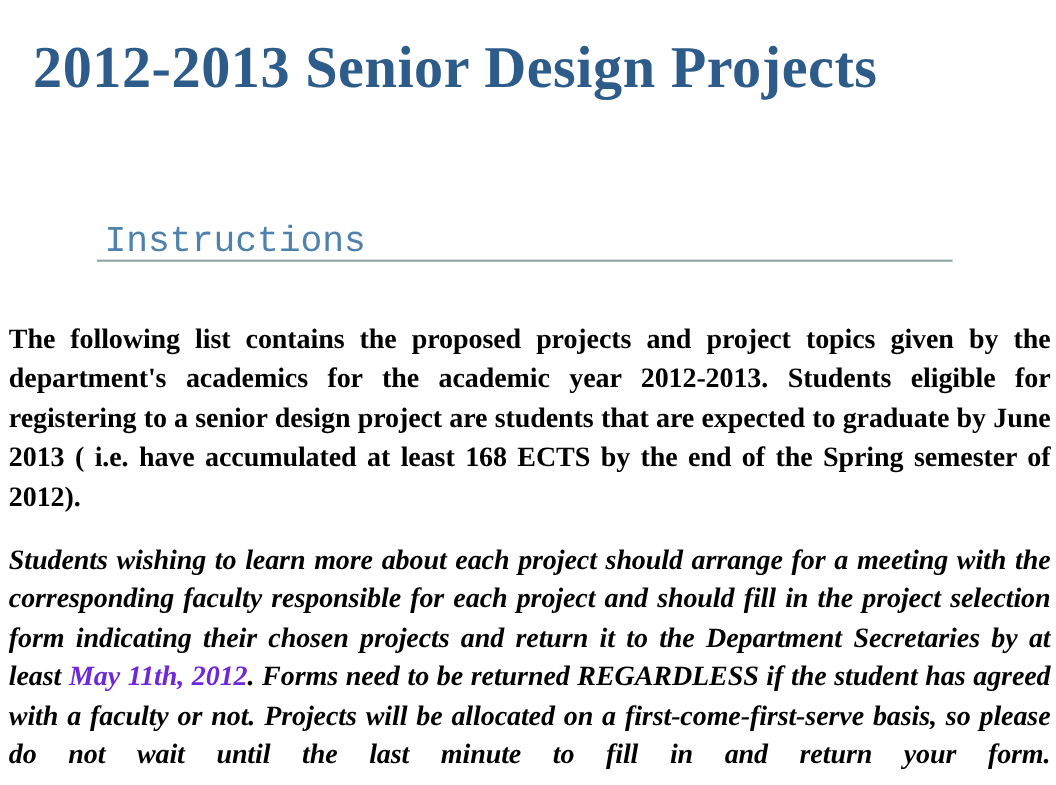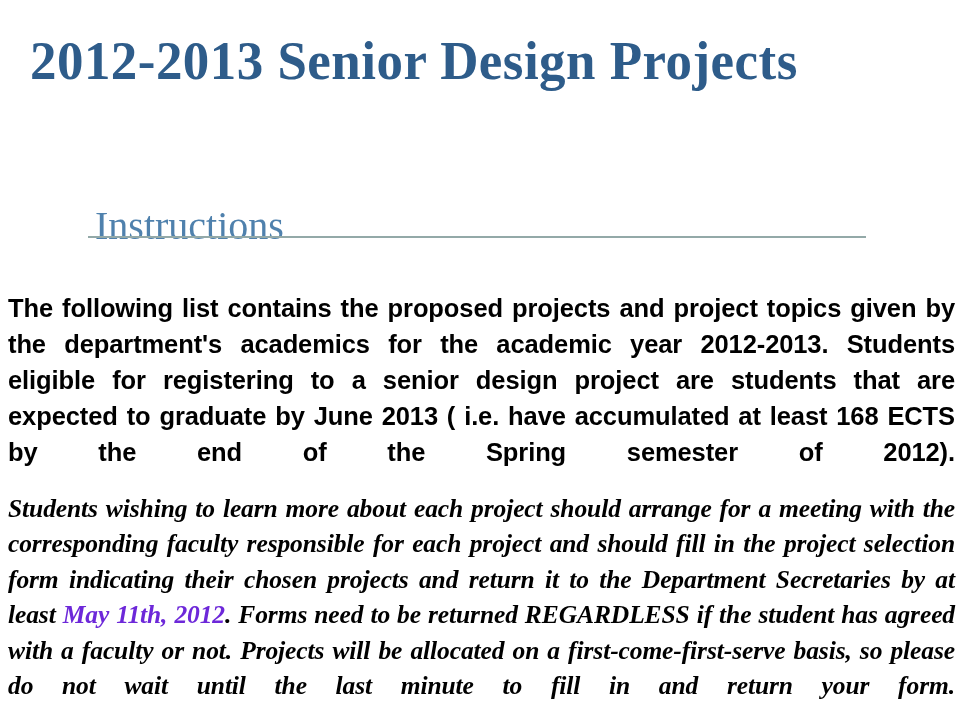--- a/index.html
+++ b/index.html
@@ -33,23 +33,23 @@
     white-space: nowrap;
     transform: scaleX(0.98);
     transform-origin: left top;
   }
 
   
   .section-heading {
     position: absolute;
     left: 95px;
     top: 168px;
-    font-family: Liberation Serif, serif;
+    font-family: Liberation Mono, monospace;
     font-weight: normal;
-    font-size: 40px;
+    font-size: 33px;
     line-height: 50px;
     color: #4F81AD;
     letter-spacing: 0px;
   }
 
   .heading-rule {
     position: absolute;
     left: 88px;
     top: 236px;
     width: 778px;
@@ -63,21 +63,21 @@
   .body-block {
     position: absolute;
     left: 8px;
     width: 947px;
     text-align: justify;
     text-justify: inter-word;
   }
 
   .para-one {
     top: 264px;
-    font-family: Liberation Sans, sans-serif;
+    font-family: Liberation Serif, serif;
     font-weight: bold;
     font-style: normal;
     font-size: 25.5px;
     line-height: 36px;
     letter-spacing: -0.1px;
   }
 
   .para-two {
     top: 465px;
     font-family: "Liberation Serif", "DejaVu Serif", serif;

